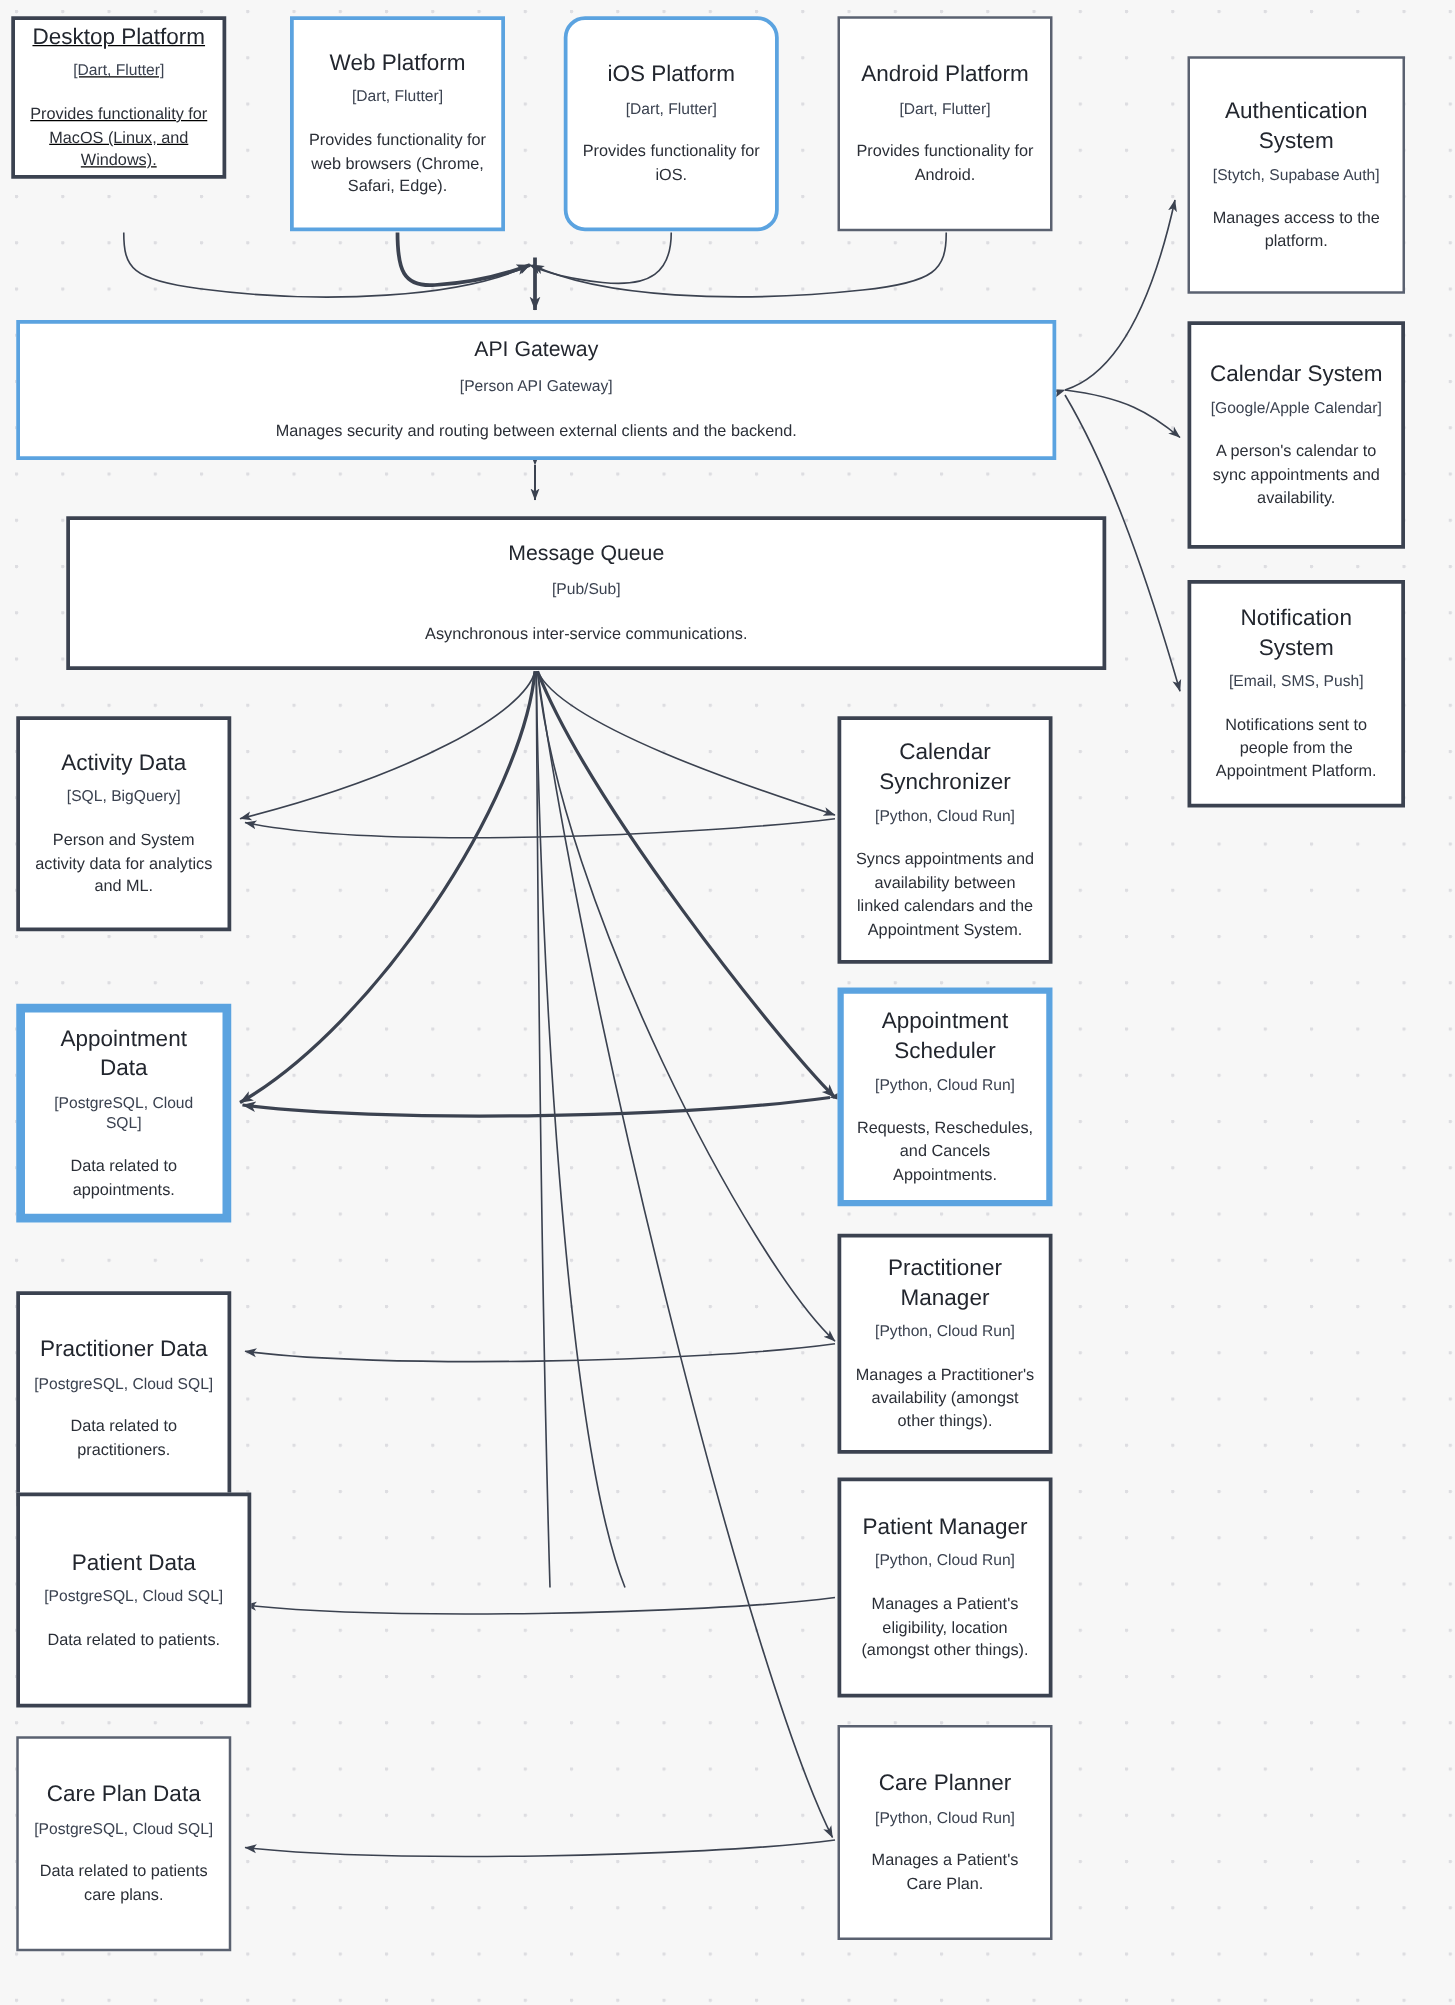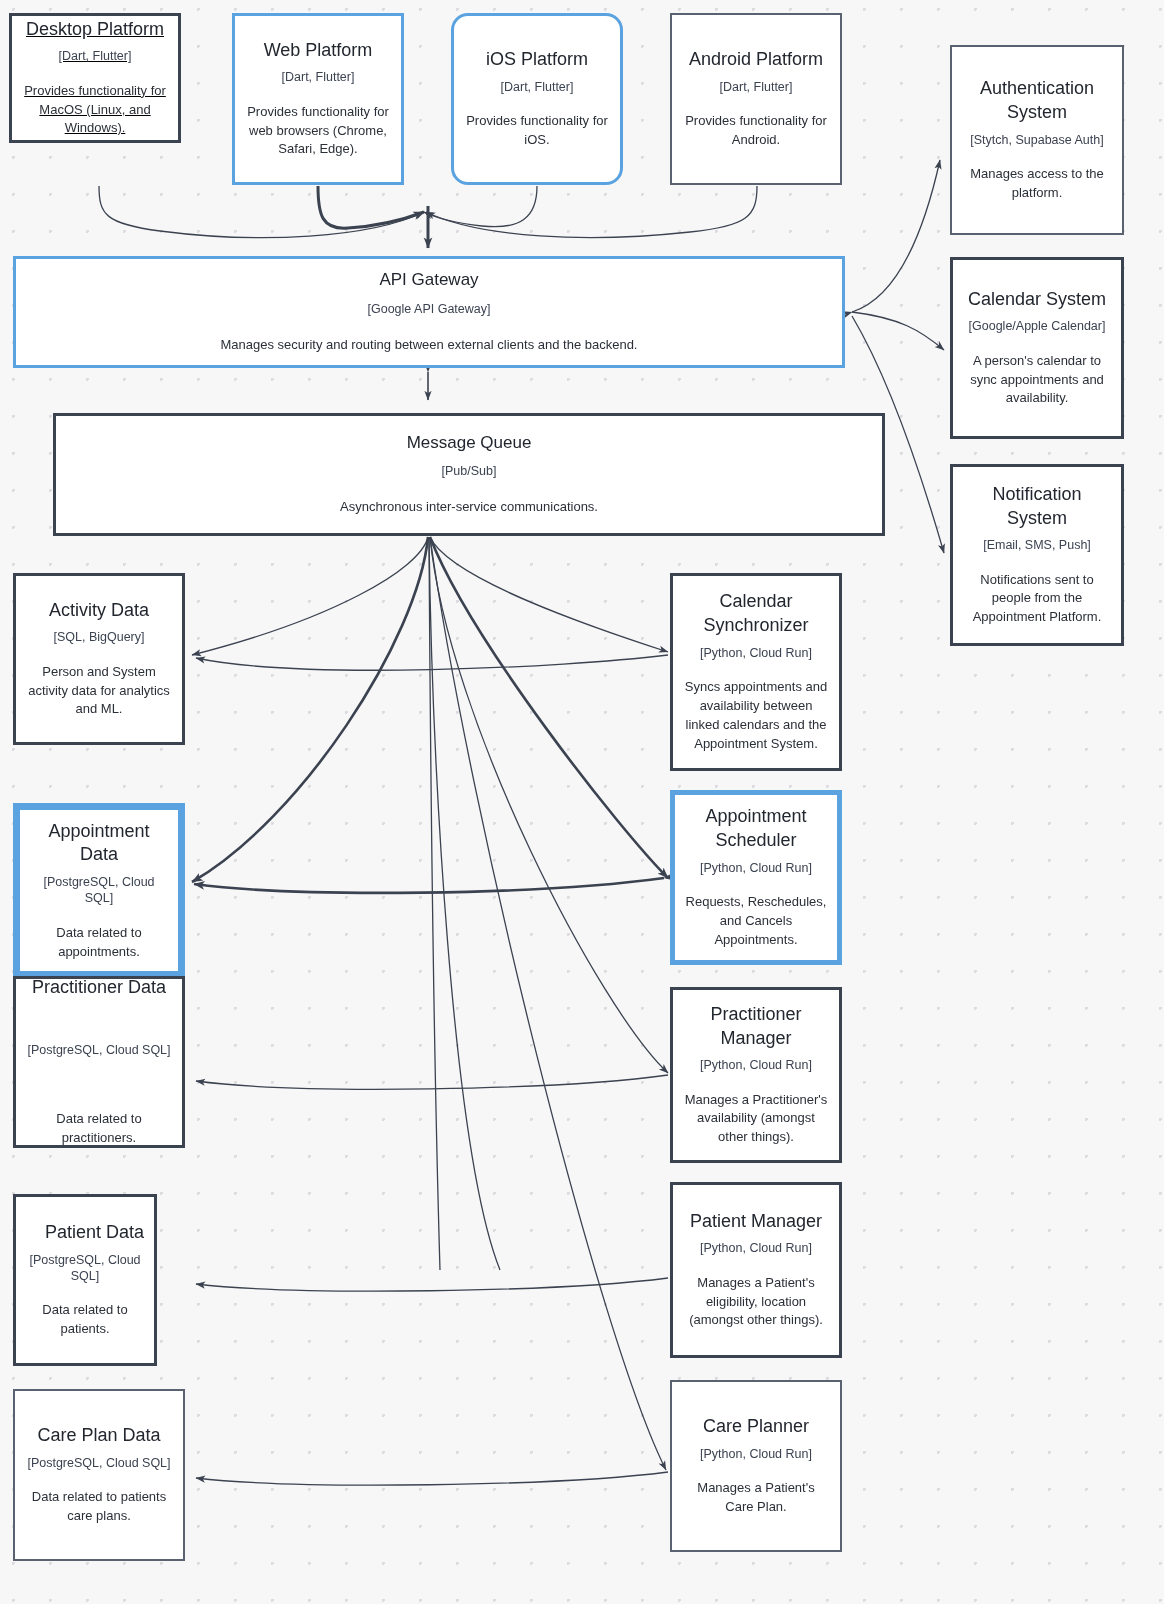--- a/index.html
+++ b/index.html
@@ -154,21 +154,21 @@
   </div>
 
   <div class="node dark" style="left:950px; top:464px; width:174px; height:182px;">
     <div class="n-title">Notification System</div>
     <div class="n-tech">[Email, SMS, Push]</div>
     <div class="n-desc">Notifications sent to people from the Appointment Platform.</div>
   </div>
 
   <div class="node blue wide" style="left:13px; top:256px; width:832px; height:112px;">
     <div class="n-title">API Gateway</div>
-    <div class="n-tech">[Google API Gateway]</div>
+    <div class="n-tech">[Person API Gateway]</div>
     <div class="n-desc">Manages security and routing between external clients and the backend.</div>
   </div>
 
   <div class="node dark wide" style="left:13px; top:413px; width:832px; height:123px;margin-left:40px;">
     <div class="n-title">Message Queue</div>
     <div class="n-tech">[Pub/Sub]</div>
     <div class="n-desc">Asynchronous inter-service communications.</div>
   </div>
 
   <div class="node dark" style="left:13px; top:573px; width:172px; height:172px;">
@@ -176,27 +176,27 @@
     <div class="n-tech">[SQL, BigQuery]</div>
     <div class="n-desc">Person and System activity data for analytics and ML.</div>
   </div>
 
   <div class="node bluefat" style="left:13px; top:803px; width:172px; height:175px;">
     <div class="n-title">Appointment Data</div>
     <div class="n-tech">[PostgreSQL, Cloud SQL]</div>
     <div class="n-desc">Data related to appointments.</div>
   </div>
 
-  <div class="node dark" style="left:13px; top:976px; width:172px; height:172px;gap:35px;">
+  <div class="node dark" style="left:13px; top:1033px; width:172px; height:172px;">
     <div class="n-title">Practitioner Data</div>
     <div class="n-tech">[PostgreSQL, Cloud SQL]</div>
     <div class="n-desc">Data related to practitioners.</div>
   </div>
 
-  <div class="node dark" style="left:13px; top:1194px; width:144px; height:172px;align-items:flex-end;">
+  <div class="node dark" style="left:13px; top:1194px; width:188px; height:172px;">
     <div class="n-title">Patient Data</div>
     <div class="n-tech">[PostgreSQL, Cloud SQL]</div>
     <div class="n-desc">Data related to patients.</div>
   </div>
 
   <div class="node thin" style="left:13px; top:1389px; width:172px; height:172px;">
     <div class="n-title">Care Plan Data</div>
     <div class="n-tech">[PostgreSQL, Cloud SQL]</div>
     <div class="n-desc">Data related to patients care plans.</div>
   </div>

